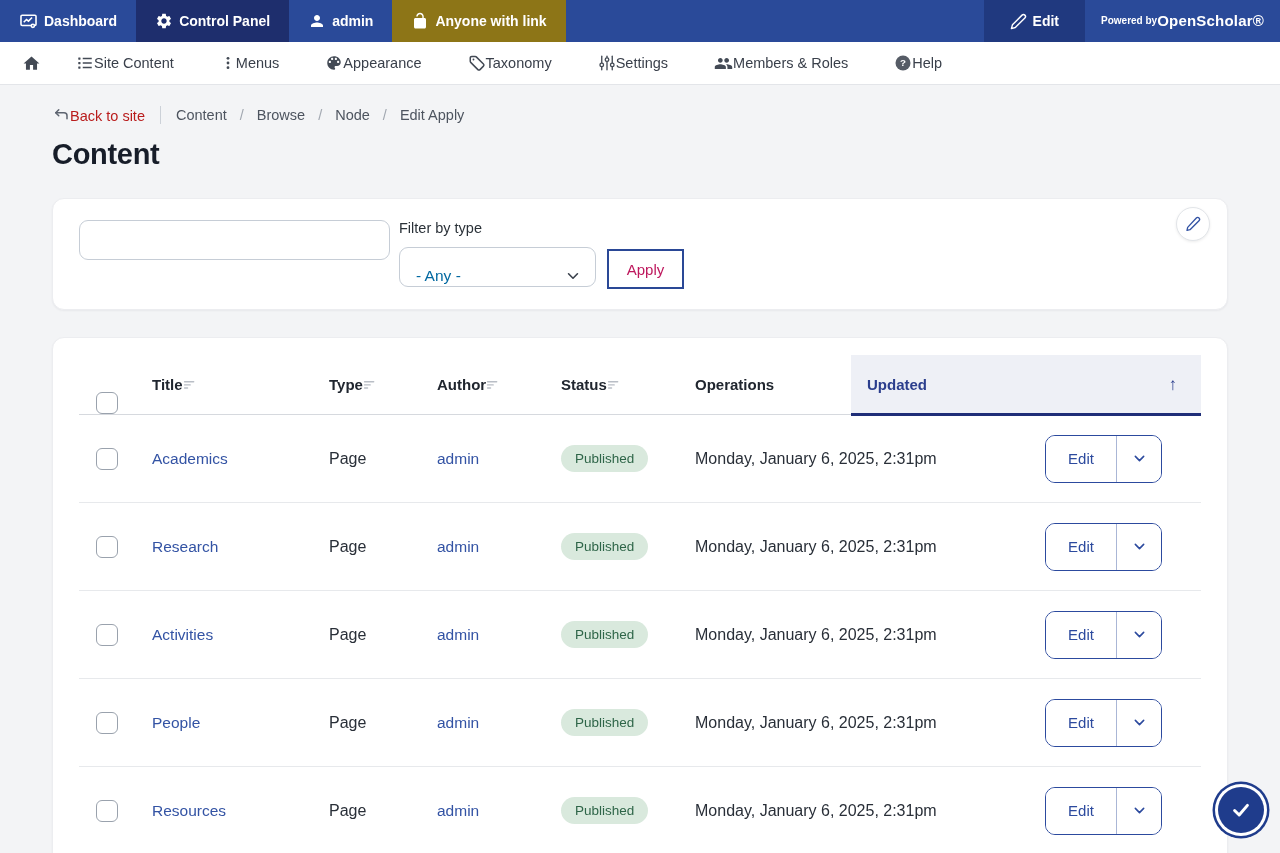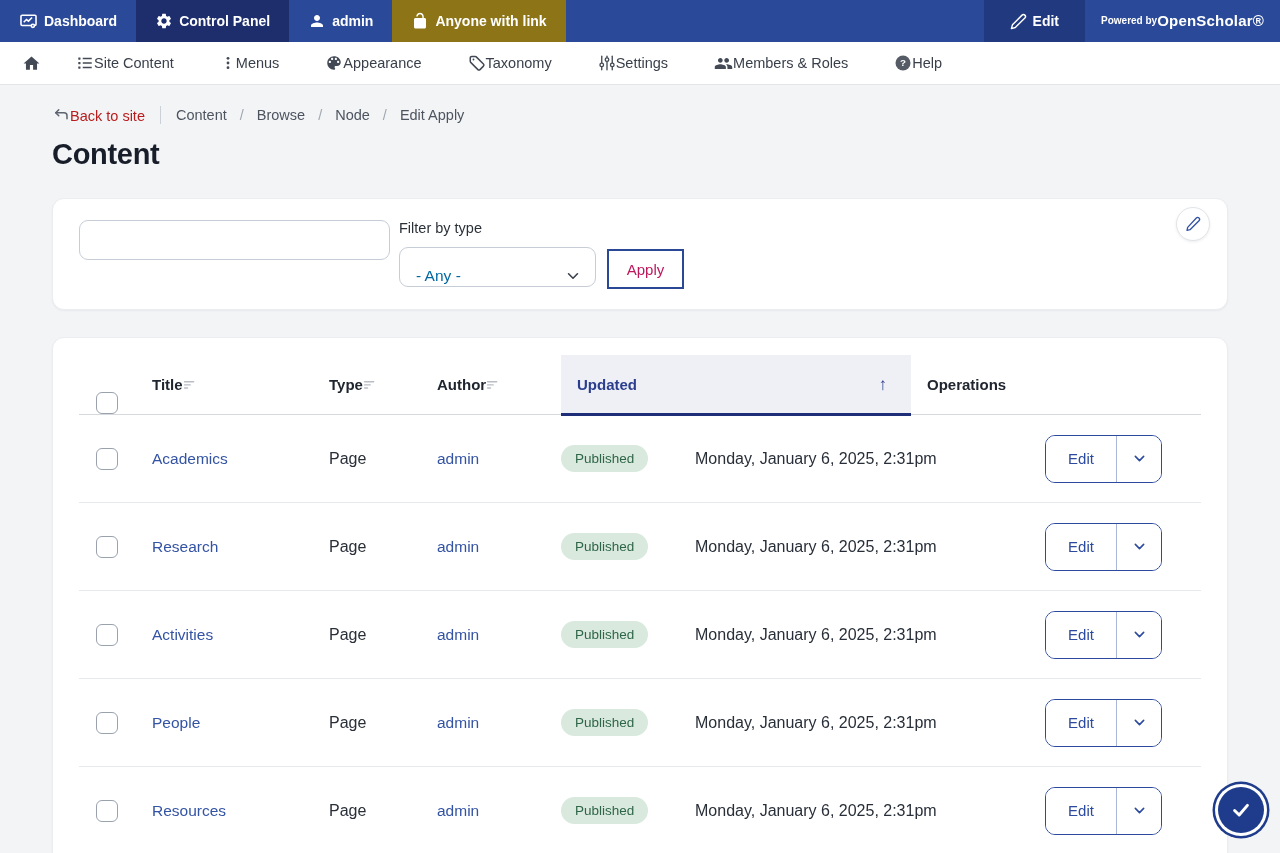--- a/index.html
+++ b/index.html
@@ -302,26 +302,36 @@
       <div class="col col-author th sortable">
         <span>Author</span>
         <span>
           <svg width="14" height="14" viewBox="0 0 16 16" fill="#b9bec6">
             <rect x="1" y="3.5" width="12" height="1.7" rx="0.8"></rect>
               <rect x="1" y="7" width="8" height="1.7" rx="0.8"></rect>
               <rect x="1" y="10.5" width="5" height="1.7" rx="0.8"></rect>
           </svg>
         </span>
       </div>
+      <div class="col col-status th sortable status-th">
+        <span>Status</span>
+        <span>
+          <svg width="14" height="14" viewBox="0 0 16 16" fill="#b9bec6">
+            <rect x="1" y="3.5" width="12" height="1.7" rx="0.8"></rect>
+              <rect x="1" y="7" width="8" height="1.7" rx="0.8"></rect>
+              <rect x="1" y="10.5" width="5" height="1.7" rx="0.8"></rect>
+          </svg>
+        </span>
+      </div>
+      <div class="col col-ops th">
+        <span>Operations</span>
+      </div>
       <div class="col col-updated th updated-th">
         <span>Updated</span>
         <span class="sort-arrow">↑</span>
-      </div>
-      <div class="col col-ops th">
-        <span>Operations</span>
       </div>
     </div>
 
     <div class="t-row">
       <div class="col col-check">
           <span class="checkbox"></span>
         </div>
       <div class="col col-title">
           <a class="link">Academics</a>
         </div>

